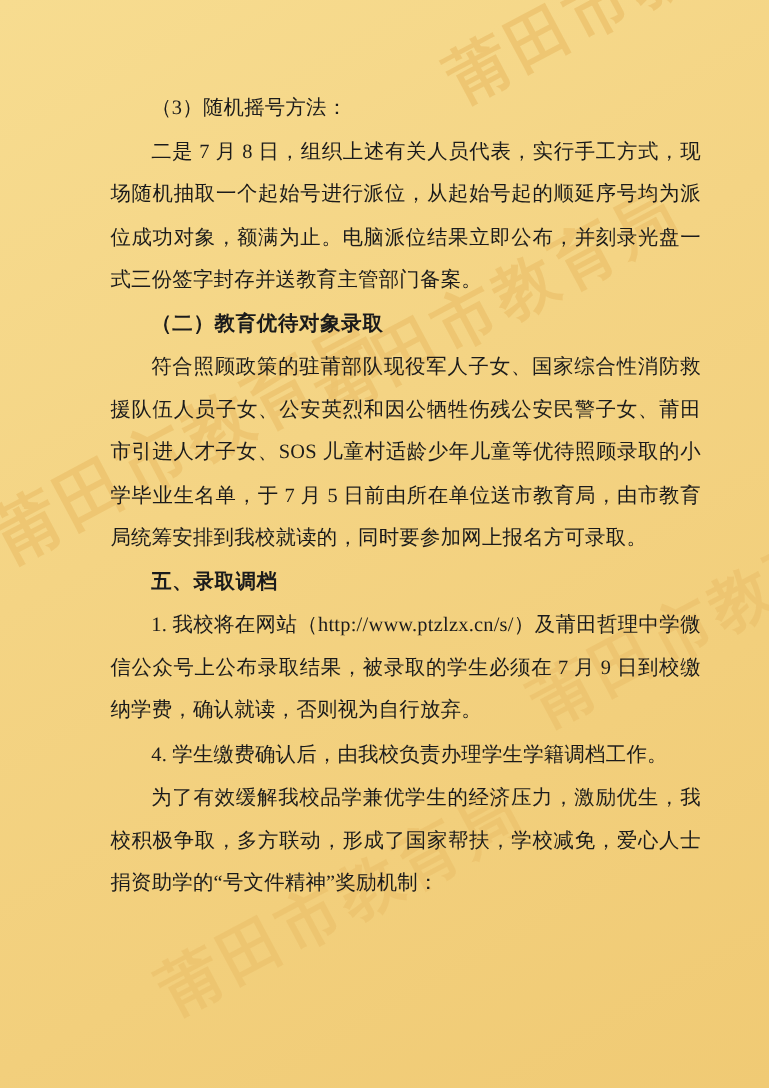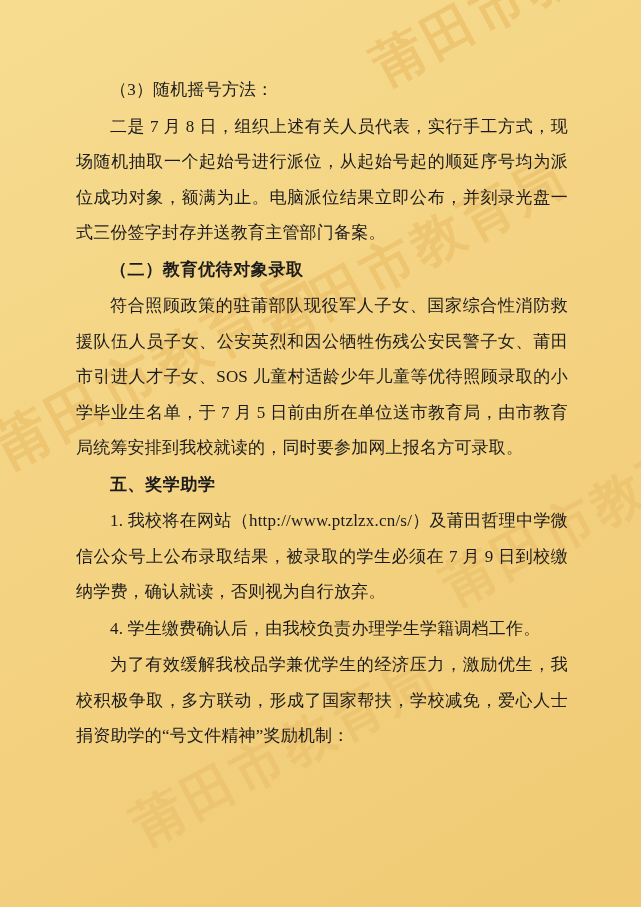--- a/index.html
+++ b/index.html
@@ -34,21 +34,21 @@
     letter-spacing: 4px;
   }
   .wm1 { font-size: 56px; left: -20px;  top: 420px; }
   .wm2 { font-size: 52px; left: 360px;  top: 40px;  }
   .wm3 { font-size: 52px; left: 250px;  top: 300px; }
   .wm4 { font-size: 52px; left: 430px;  top: 560px; }
   .wm5 { font-size: 52px; left: 120px;  top: 800px; }
 
   #content {
     position: absolute;
-    left: 76px;
+    left: 92px;
     top: 72px;
     width: 492px;
     z-index: 3;
   }
   p {
     margin: 0 0 1px 0;
     font-size: 17px;
     line-height: 35.5px;
     color: #1b1b1b;
     text-align: justify;
@@ -71,19 +71,19 @@
   <div class="watermark wm2">莆田市教育局</div>
   <div class="watermark wm3">莆田市教育局</div>
   <div class="watermark wm4">莆田市教育局</div>
   <div class="watermark wm5">莆田市教育局</div>
 
   <div id="content">
     <p class="indent">（3）随机摇号方法：</p>
     <p class="indent">二是 7 月 8 日，组织上述有关人员代表，实行手工方式，现场随机抽取一个起始号进行派位，从起始号起的顺延序号均为派位成功对象，额满为止。电脑派位结果立即公布，并刻录光盘一式三份签字封存并送教育主管部门备案。</p>
     <p class="heading">（二）教育优待对象录取</p>
     <p class="indent">符合照顾政策的驻莆部队现役军人子女、国家综合性消防救援队伍人员子女、公安英烈和因公牺牲伤残公安民警子女、莆田市引进人才子女、SOS 儿童村适龄少年儿童等优待照顾录取的小学毕业生名单，于 7 月 5 日前由所在单位送市教育局，由市教育局统筹安排到我校就读的，同时要参加网上报名方可录取。</p>
-    <p class="heading">五、奖学助学</p>
+    <p class="heading">五、录取调档</p>
     <p class="indent">1. 我校将在网站（http://www.ptzlzx.cn/s/）及莆田哲理中学微信公众号上公布录取结果，被录取的学生必须在 7 月 9 日到校缴纳学费，确认就读，否则视为自行放弃。</p>
     <p class="indent">4. 学生缴费确认后，由我校负责办理学生学籍调档工作。</p>
     <p class="indent">为了有效缓解我校品学兼优学生的经济压力，激励优生，我校积极争取，多方联动，形成了国家帮扶，学校减免，爱心人士捐资助学的“号文件精神”奖励机制：</p>
   </div>
 
 </div>
 
 </body></html>

